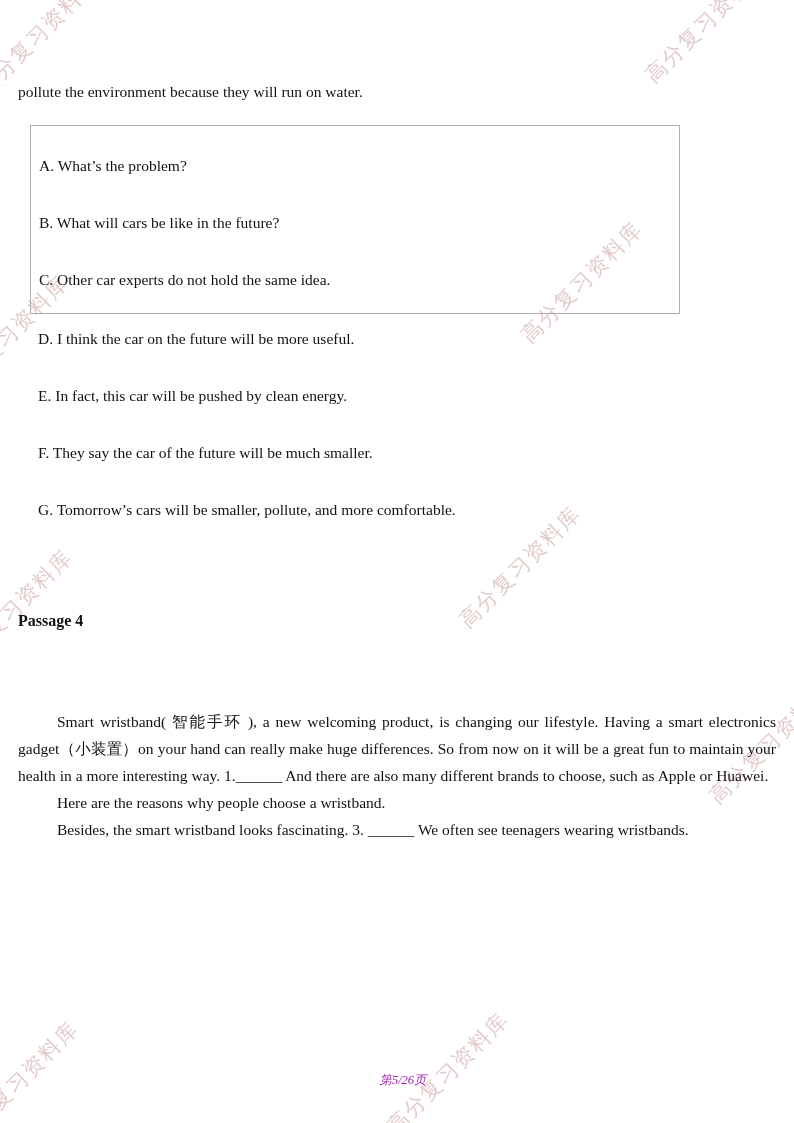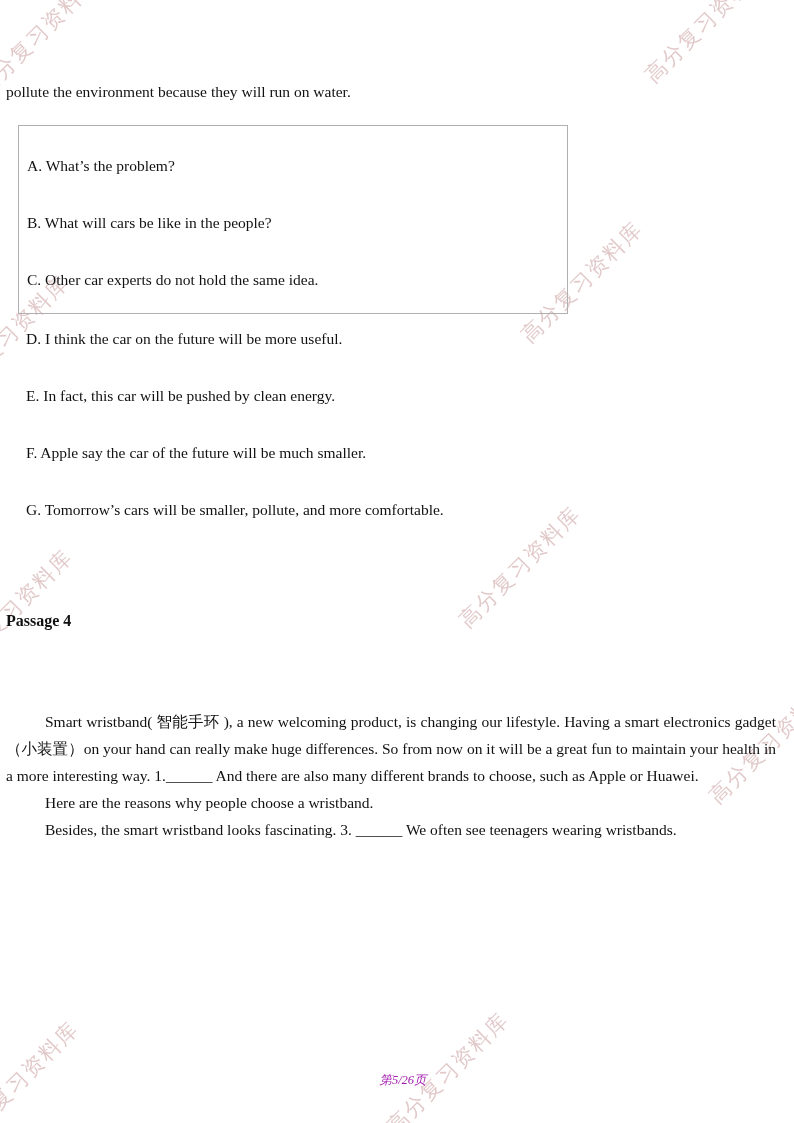--- a/index.html
+++ b/index.html
@@ -26,29 +26,29 @@
     font-family: "Liberation Sans", sans-serif;
     font-size: 21px;
     letter-spacing: 2px;
     color: rgba(203, 156, 156, 0.55);
     user-select: none;
   }
   
   .content {
     position: relative;
     z-index: 1;
-    padding: 82px 18px 0 6px;
+    padding: 82px 18px 0 18px;
   }
   .intro {
     font-size: 15.5px;
     line-height: 19px;
   }
   .options-box {
     margin: 24px 0 0 12px;
-    width: 550px;
+    width: 650px;
     border: 1px solid #b0b0b0;
     padding: 30px 10px 24px 8px;
     background: transparent;
   }
   .option {
     font-size: 15.5px;
     line-height: 19px;
     margin-bottom: 38px;
   }
   .option:last-child { margin-bottom: 0; }
@@ -96,28 +96,28 @@
   <span class="wm" style="left:18px;  top:1082px;">高分复习资料库</span>
   <span class="wm" style="left:448px; top:1073px;">高分复习资料库</span>
 </div>
 
 <div class="content">
 
   <p class="intro">pollute the environment because they will run on water.</p>
 
   <div class="options-box">
     <p class="option">A. What’s the problem?</p>
-    <p class="option">B. What will cars be like in the people?</p>
+    <p class="option">B. What will cars be like in the future?</p>
     <p class="option">C. Other car experts do not hold the same idea.</p>
   </div>
 
   <div class="options-list">
     <p class="option">D. I think the car on the future will be more useful.</p>
     <p class="option">E. In fact, this car will be pushed by clean energy.</p>
-    <p class="option">F. Apple say the car of the future will be much smaller.</p>
+    <p class="option">F. They say the car of the future will be much smaller.</p>
     <p class="option">G. Tomorrow’s cars will be smaller, pollute, and more comfortable.</p>
   </div>
 
   <h3 class="passage-title">Passage 4</h3>
 
   <p class="para first">Smart wristband( 智能手环 ), a new welcoming product, is changing our lifestyle. Having a smart electronics gadget（小装置）on your hand can really make huge differences. So from now on it will be a great fun to maintain your health in a more interesting way. 1.______ And there are also many different brands to choose, such as Apple or Huawei.</p>
   <p class="para">Here are the reasons why people choose a wristband.</p>
   <p class="para">Besides, the smart wristband looks fascinating. 3. ______ We often see teenagers wearing wristbands.</p>
 
 </div>

